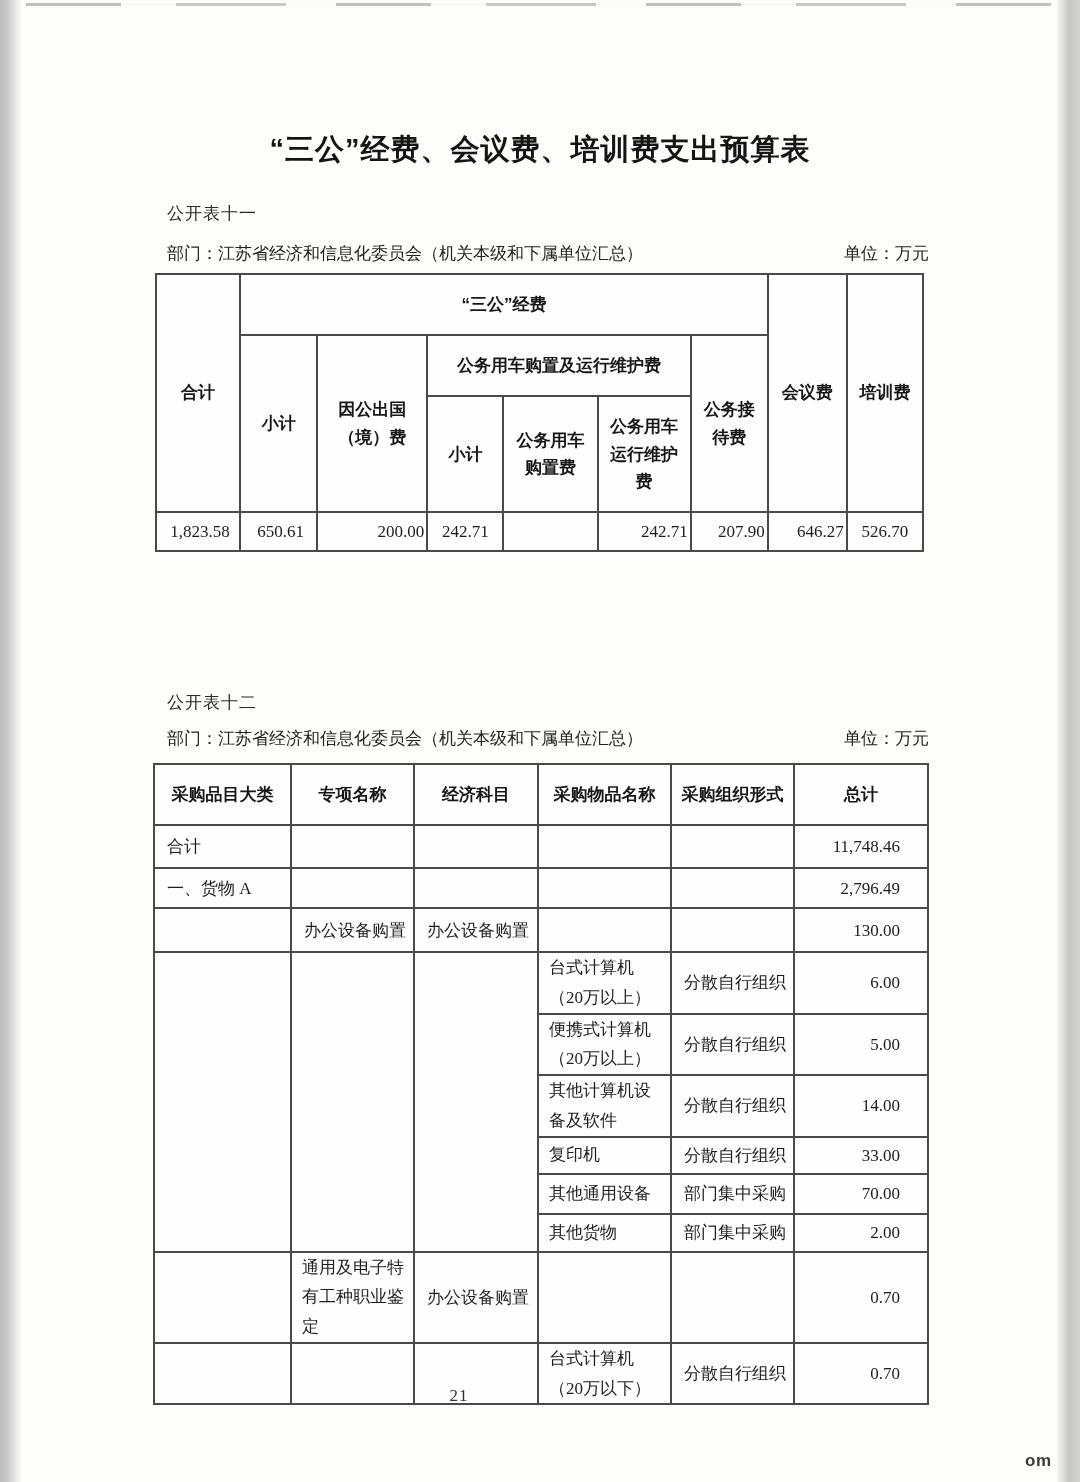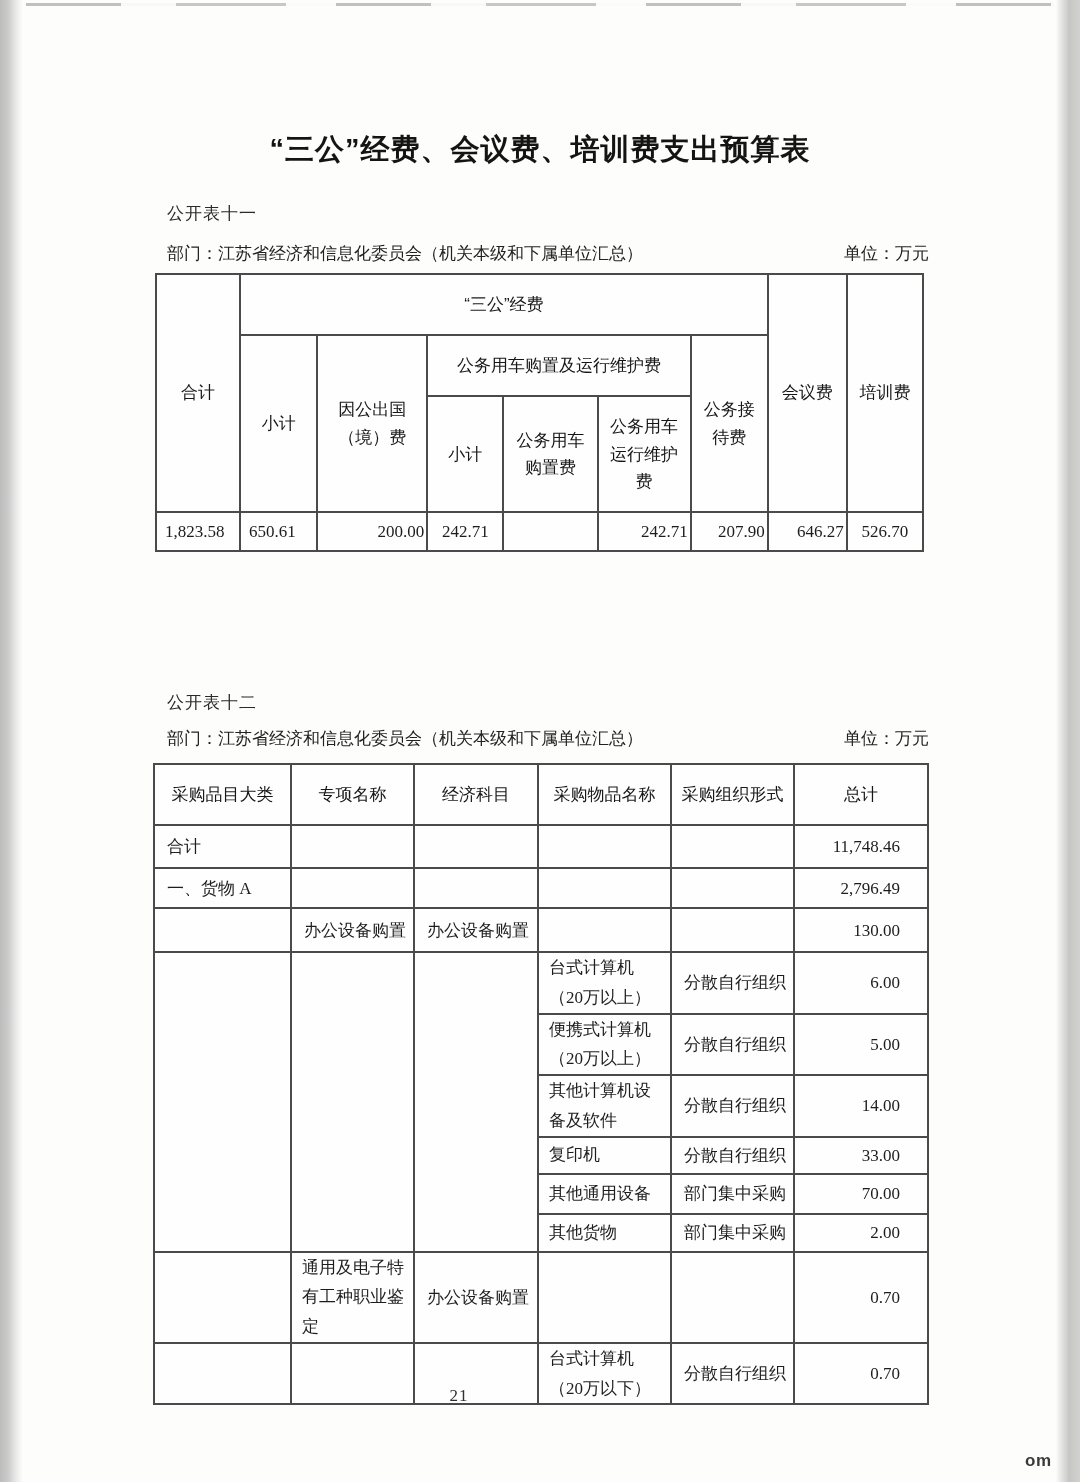--- a/index.html
+++ b/index.html
@@ -28,33 +28,33 @@
   #sheet2 { top:691px; }
 
   .meta-row { position:absolute; left:167px; width:762px; display:flex;
               justify-content:space-between; font-size:17px; color:#222; }
   #meta1 { top:242px; }
   #meta2 { top:727px; }
 
   table { border-collapse:collapse; table-layout:fixed; background:#fefefe; }
   th,td { border:2px solid #4a4a4a; font-size:17px; line-height:1.6; overflow:hidden;
           vertical-align:middle; }
-  th { font-family:"Liberation Sans","DejaVu Sans",sans-serif; font-weight:normal;
+  th { font-family:"Liberation Sans","DejaVu Sans",sans-serif; font-weight:bold;
        color:#161616; padding:16px 6px; }
   td { font-family:"Liberation Serif","DejaVu Serif",serif; color:#1d1d1d; }
 
   #table1 { position:absolute; left:155px; top:273px; width:769px; }
   #table2 { position:absolute; left:153px; top:763px; width:776px; }
 
   .rh37{height:37px} .rh38{height:38px} .rh39{height:39px} .rh40{height:40px}
   .rh42{height:42px} .rh43{height:43px} .rh44{height:44px} .rh55{height:55px}
   .rh56{height:56px} .rh59{height:59px} .rh60{height:60px} .rh85{height:85px}
   .rh88{height:88px}
 
-  td.al  { text-align:left;  padding-left:8px;  padding-right:4px; }
+  td.al  { text-align:center;  padding-left:8px;  padding-right:4px; }
   td.al2 { text-align:left;  padding-left:12px; padding-right:6px; }
   td.ar  { text-align:right; padding-right:2px; padding-left:4px; }
   td.ar2 { text-align:right; padding-right:27px; padding-left:4px; }
   td.ac  { text-align:center; }
   td.item { text-align:left; padding-left:10px; padding-right:6px; line-height:1.75; }
 
   .page-number { position:absolute; left:0; top:1386px; width:918px; text-align:center;
                  font-size:17px; color:#303030; letter-spacing:1px; }
 
   .edge-fragment { position:absolute; left:1025px; top:1451px; font-family:"Liberation Sans","DejaVu Sans",sans-serif;

